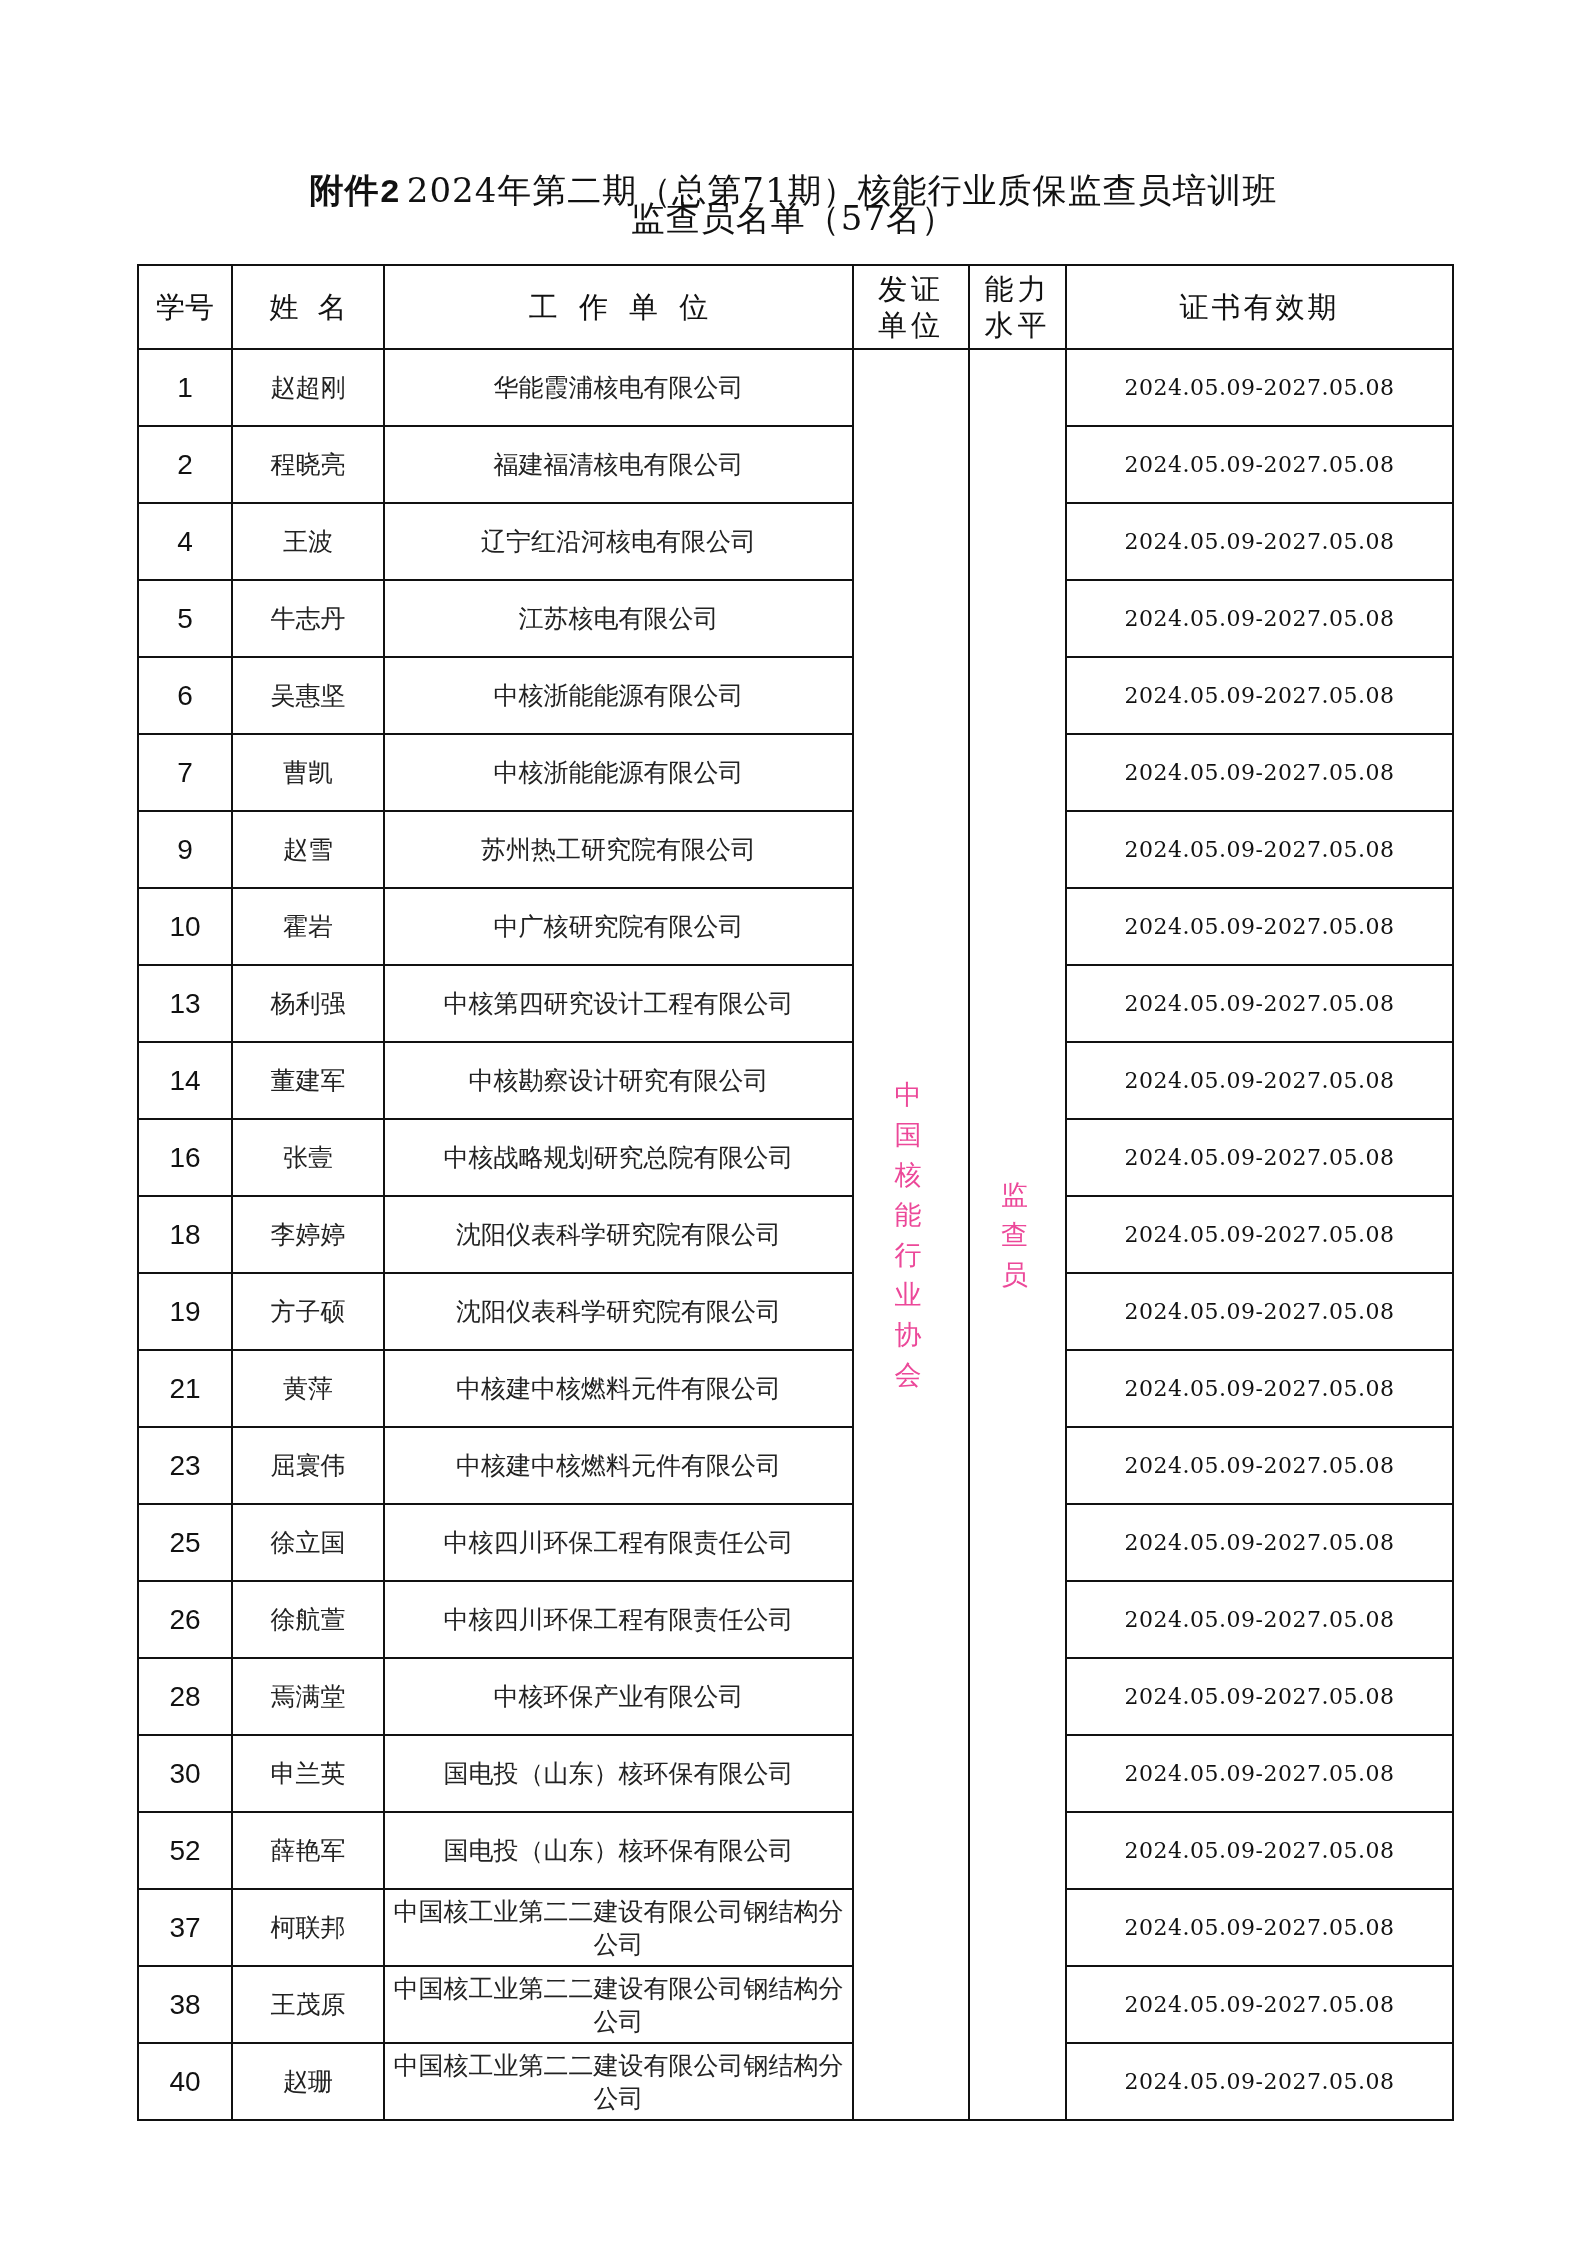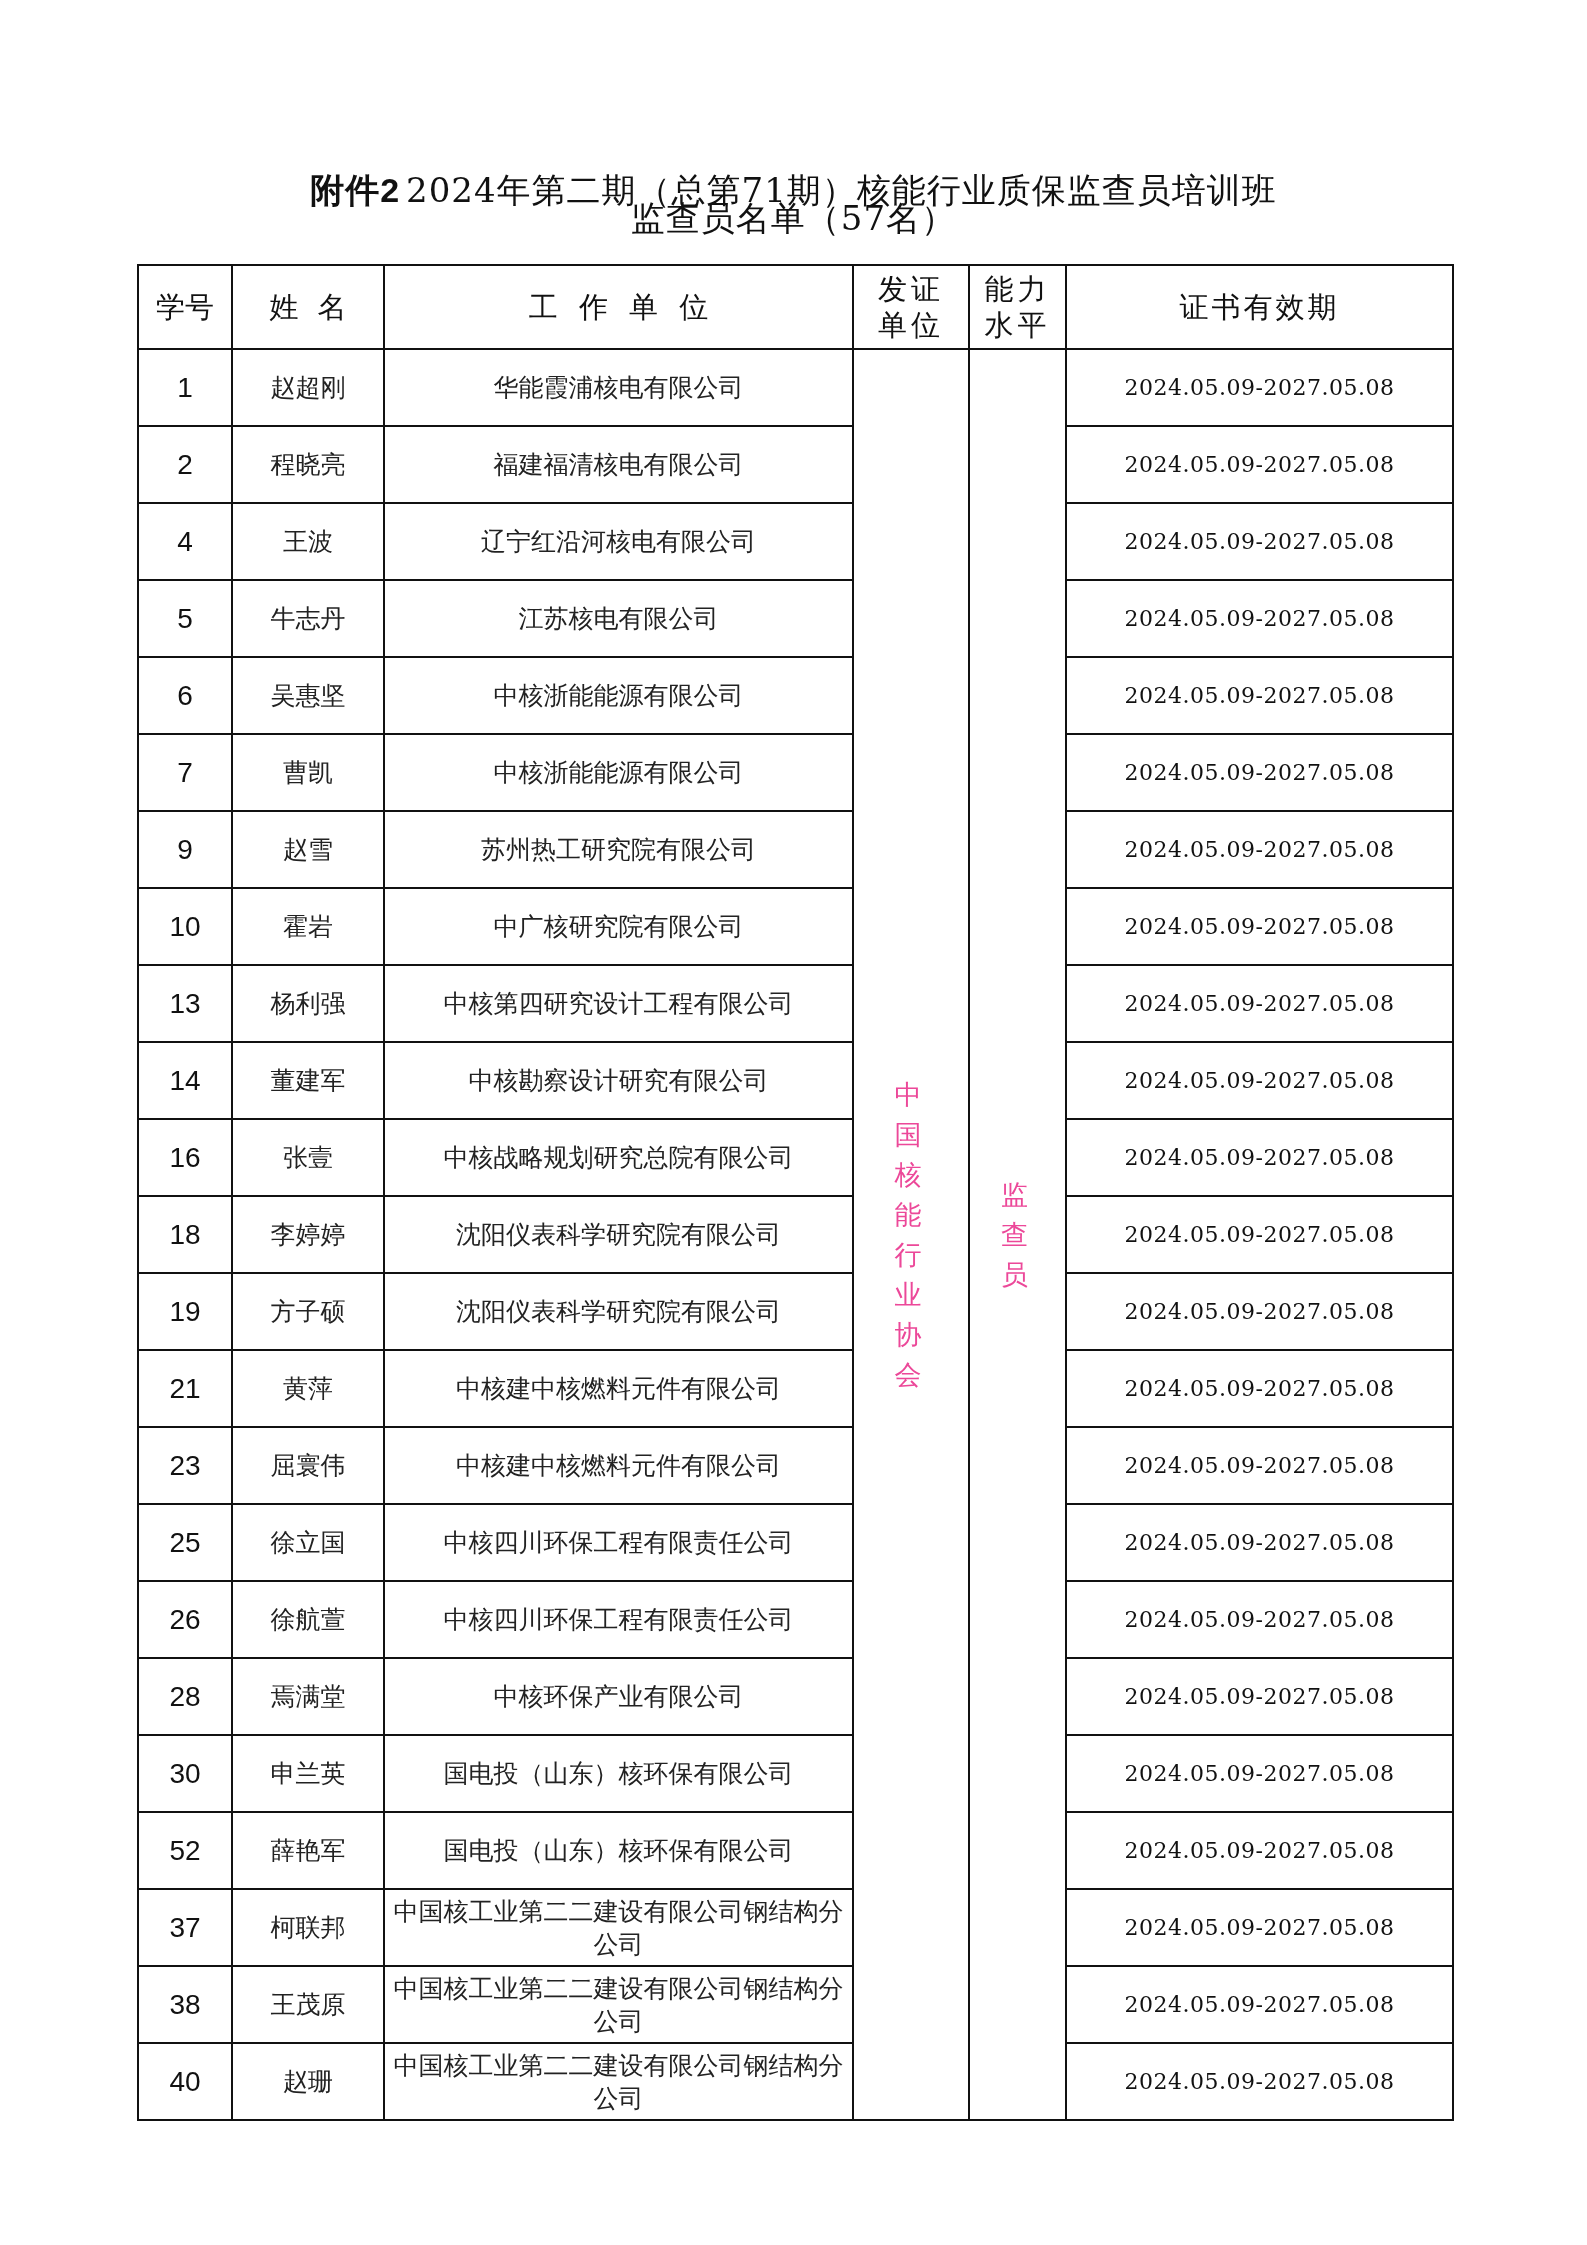--- a/index.html
+++ b/index.html
@@ -3,21 +3,21 @@
 <meta charset="utf-8">
 <style>
   html, body { margin: 0; padding: 0; background: #ffffff; }
   body { width: 1587px; height: 2245px; position: relative; overflow: hidden; color: #111; }
   .title {
     position: absolute; left: 0; width: 1587px; text-align: center;
     font-family: "DejaVu Serif", "Liberation Serif", serif;
     font-size: 34px; line-height: 44px; color: #111; letter-spacing: 1px;
   }
   .title.l1 { top: 168px; }
-  .title.l1 .prefix { font-family: Liberation Sans, sans-serif; font-weight: bold; margin-right: 6px; }
+  .title.l1 .prefix { font-family: Liberation Mono, monospace; font-weight: bold; margin-right: 6px; }
   .title.l2 { top: 196px; }
   table.roster {
     position: absolute; left: 137px; top: 264px;
     border-collapse: collapse; table-layout: fixed;
     width: 1315px;
   }
   table.roster td, table.roster th {
     border: 2px solid #111; padding: 0; text-align: center; vertical-align: middle;
   }
   table.roster th {

